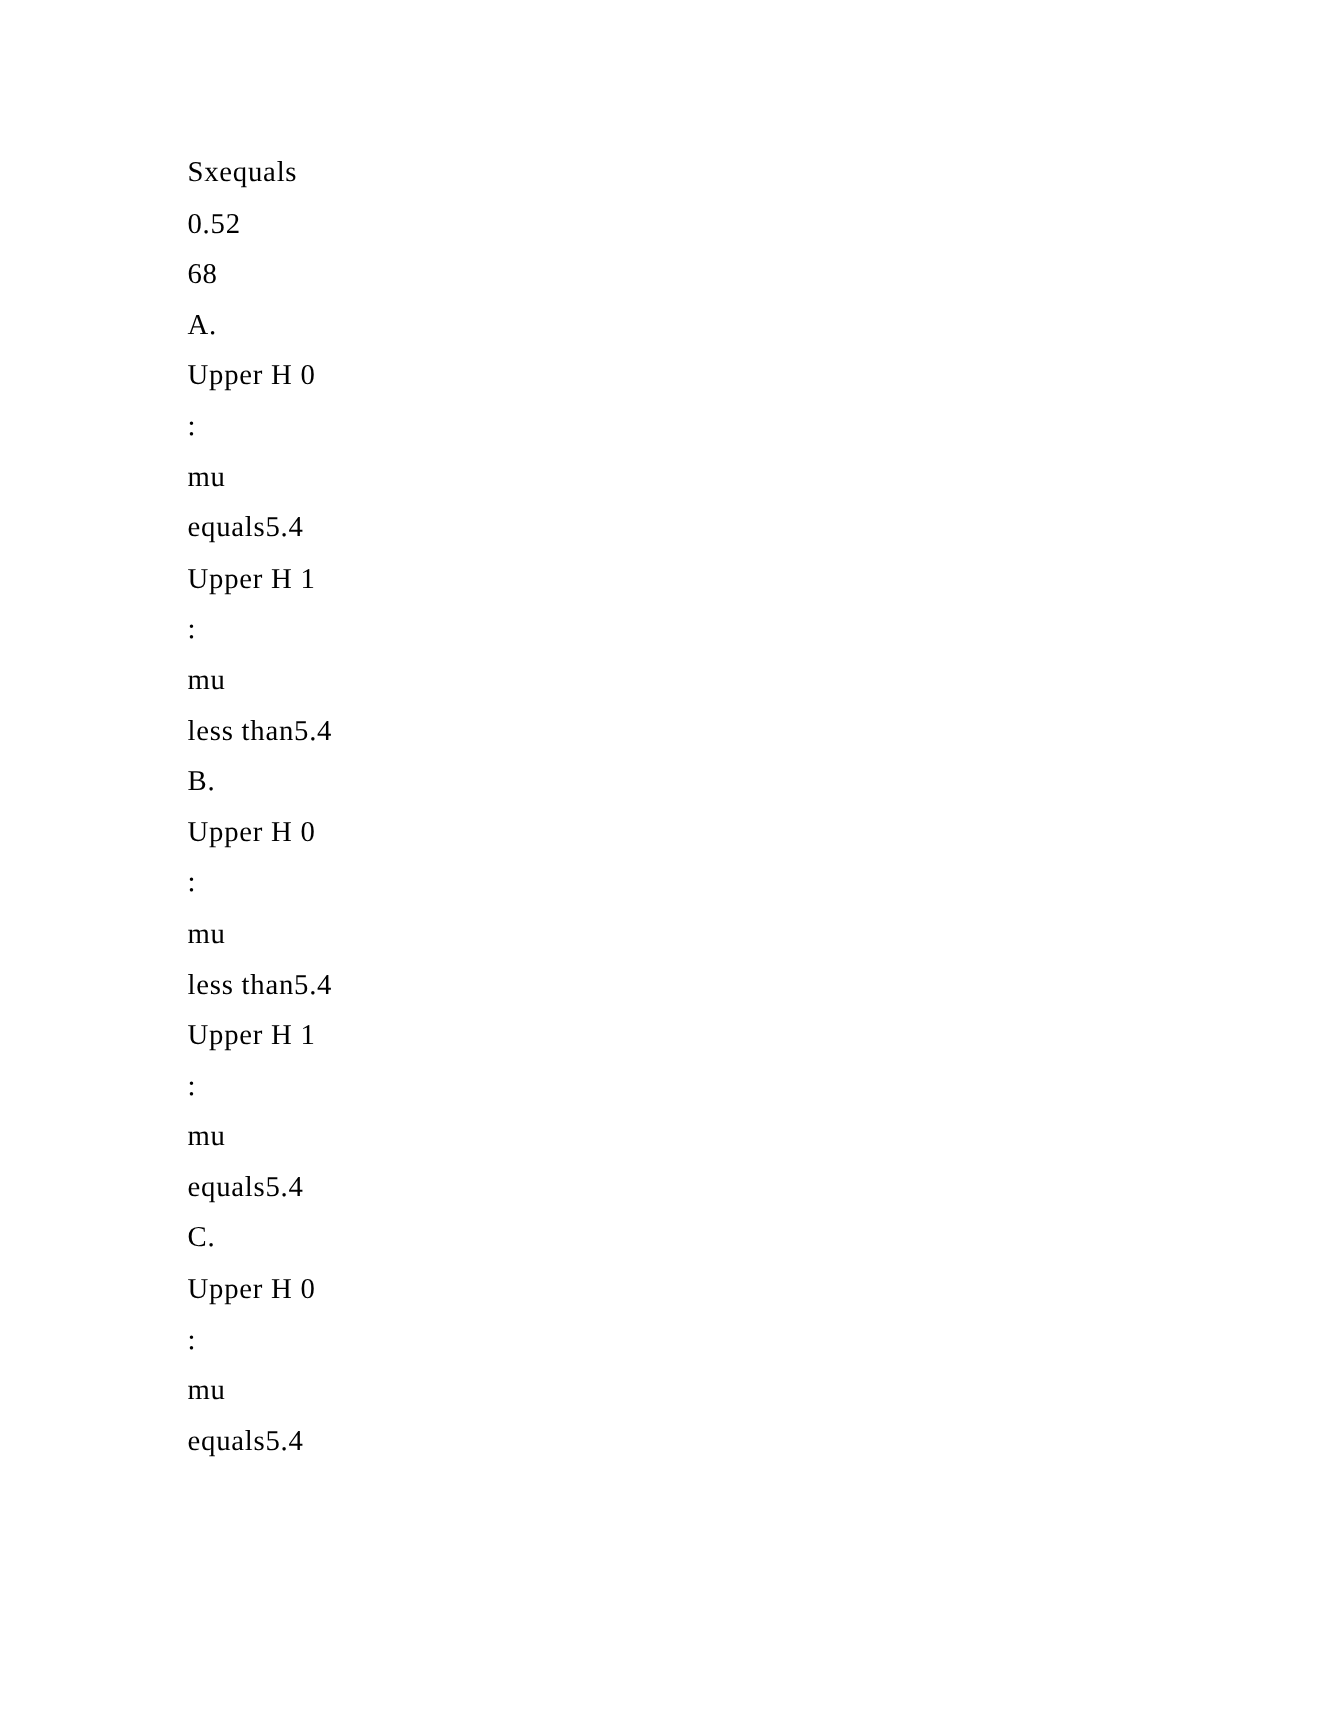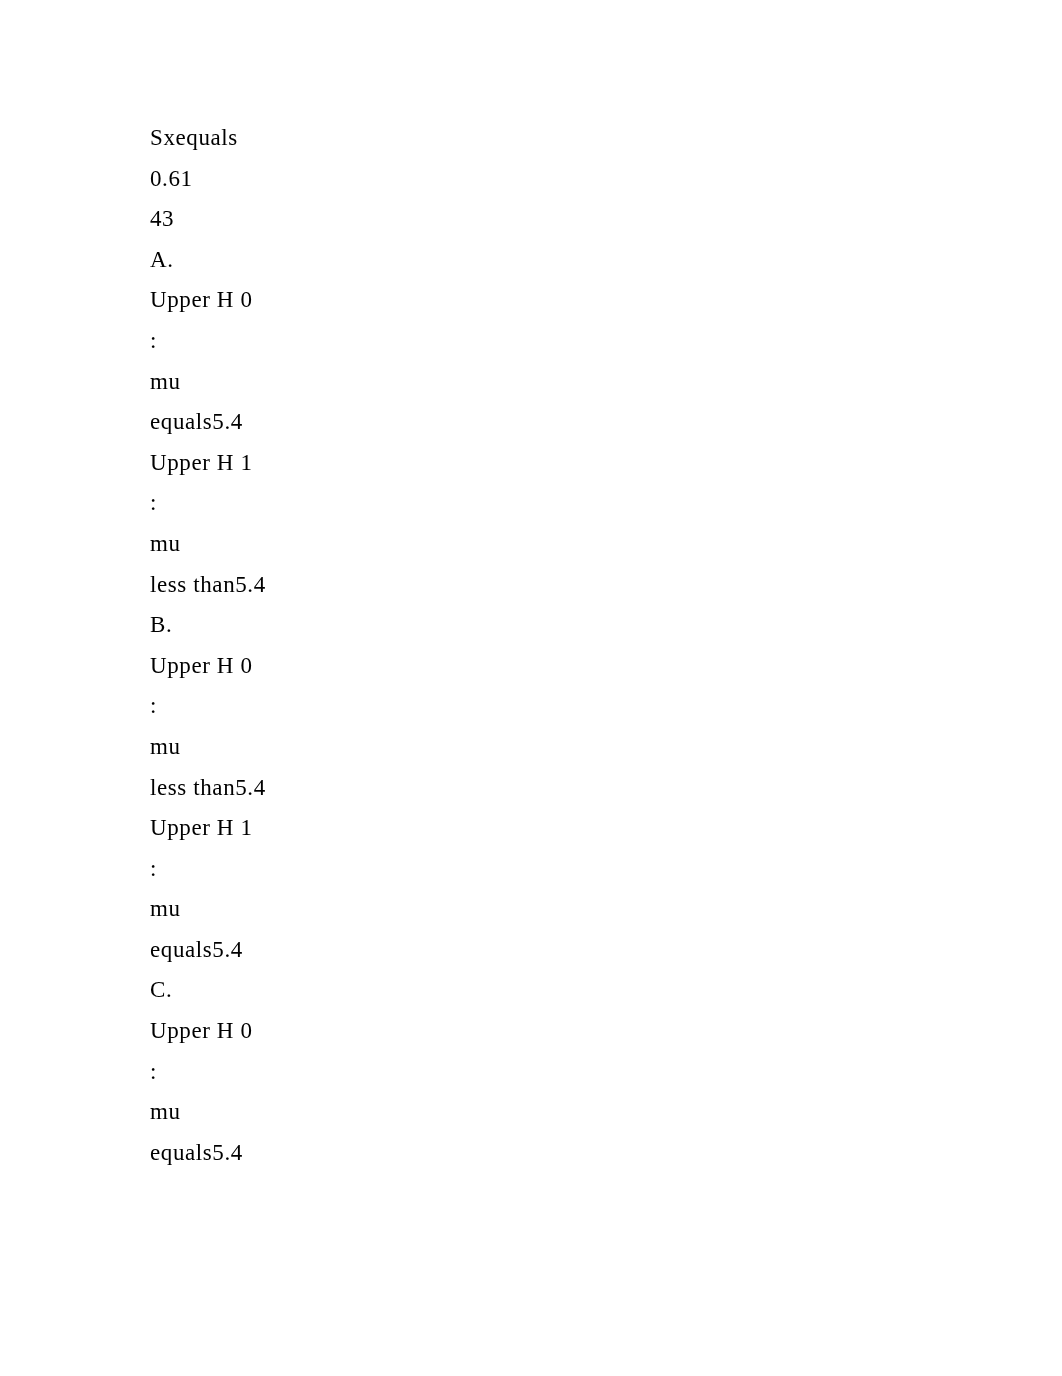--- a/index.html
+++ b/index.html
@@ -23,22 +23,22 @@
   }
   .line {
     white-space: pre;
   }
 </style>
 </head>
 <body>
 
 <div class="page">
   <div class="line">Sxequals</div>
-  <div class="line">0.61</div>
-  <div class="line">43</div>
+  <div class="line">0.52</div>
+  <div class="line">68</div>
   <div class="line">A.</div>
   <div class="line">Upper H 0</div>
   <div class="line">:</div>
   <div class="line">mu</div>
   <div class="line">equals5.4</div>
   <div class="line">Upper H 1</div>
   <div class="line">:</div>
   <div class="line">mu</div>
   <div class="line">less than5.4</div>
   <div class="line">B.</div>

